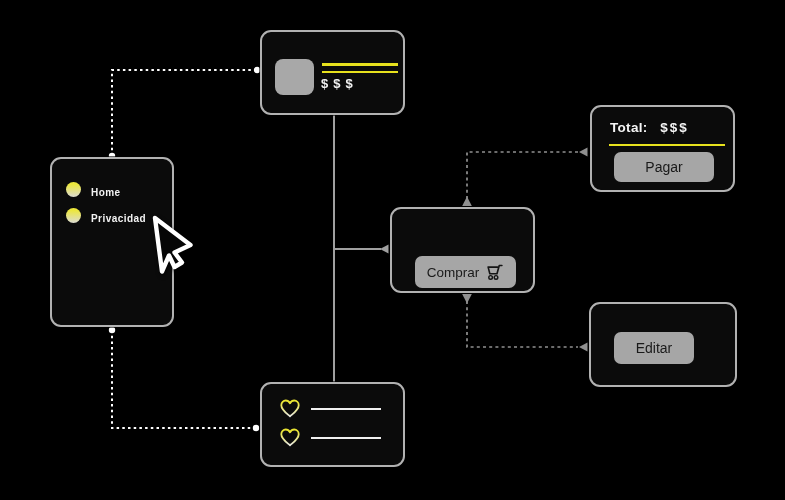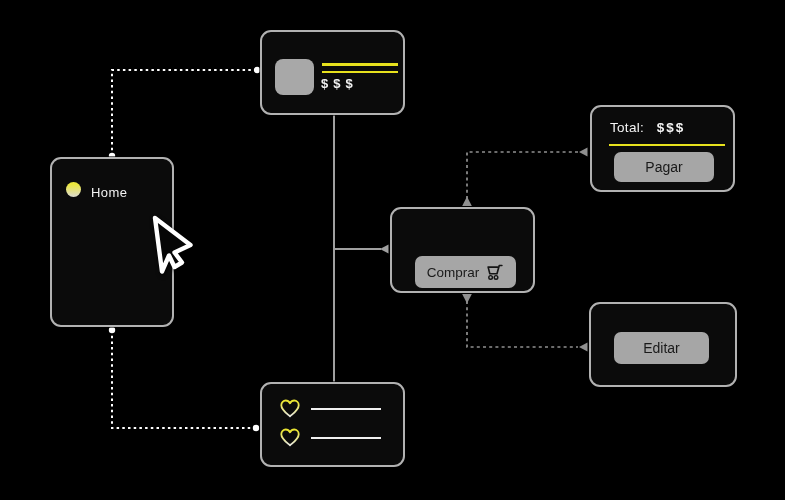--- a/index.html
+++ b/index.html
@@ -8,45 +8,45 @@
   .canvas{position:absolute;inset:0;width:785px;height:500px;background:#000;}
   svg.connector-layer{position:absolute;left:0;top:0;width:785px;height:500px;z-index:1;pointer-events:none;}
   .node{position:absolute;background:#0b0b0b;border:2px solid #b2b2b2;border-radius:11px;
         box-sizing:border-box;z-index:2;box-shadow:0 0 0 1px rgba(0,0,0,.6);}
   
   .menu{left:50px;top:157px;width:124px;height:170px;display:flex;flex-direction:column;
         padding:23px 0 0 14px;gap:11px;}
   .menu-item{display:flex;align-items:center;height:15px;}
   .menu-dot{width:15px;height:15px;border-radius:50%;
             background:linear-gradient(180deg,#ece73c 15%,#dddcca 95%);flex:0 0 auto;}
-  .menu-label{margin-left:10px;color:#f3f3f3;font-size:13px;letter-spacing:.45px;font-weight:400;margin-top:6px;}
+  .menu-label{margin-left:10px;color:#f3f3f3;font-size:10px;letter-spacing:.45px;font-weight:700;margin-top:6px;}
   
   .card{left:260px;top:30px;width:145px;height:85px;}
   .card-img{position:absolute;left:13px;top:27px;width:39px;height:36px;border-radius:8px;background:#a8a8a8;}
   .card-line{position:absolute;left:60px;width:76px;height:2.6px;background:#e7e11d;}
   .card-line.l1{top:31px;} .card-line.l2{top:38.5px;}
   .card-price{position:absolute;left:59px;top:44px;color:#f2f2f2;font-size:13px;
               font-weight:600;letter-spacing:5px;}
   
   .comprar{left:390px;top:207px;width:145px;height:86px;}
   .gray-btn{position:absolute;background:#a6a6a6;border:none;border-radius:7px;color:#1a1a1a;
             font-family:"Liberation Sans",sans-serif;display:flex;align-items:center;justify-content:center;
             cursor:pointer;box-sizing:border-box;text-align:center;}
   .comprar-btn{left:23px;top:25px;width:101px;height:32px;font-size:13.5px;gap:6px;margin-top:22px;}
   .cart-icon{width:19px;height:19px;display:block;}
   
   .total{left:590px;top:105px;width:145px;height:87px;}
   .total-line{position:absolute;left:18px;top:13px;color:#f5f5f5;font-size:13.5px;}
-  .total-line .tl{font-weight:normal;letter-spacing:.3px;}
+  .total-line .tl{font-weight:bold;letter-spacing:.3px;}
   .total-line .amt{margin-left:9px;letter-spacing:2px;font-weight:600;}
   .total-underline{position:absolute;left:17px;top:36.5px;width:116px;height:2.6px;background:#e7e11d;}
   .pagar-btn{left:22px;top:45px;width:100px;height:30px;font-size:14px;}
   
   .editar{left:589px;top:302px;width:148px;height:85px;}
-  .editar-btn{left:23px;top:28px;width:95px;height:32px;font-size:14px;}
+  .editar-btn{left:23px;top:28px;width:80px;height:32px;font-size:14px;}
   
   .fav{left:260px;top:382px;width:145px;height:85px;}
   .fav-row{position:absolute;left:17px;display:flex;align-items:center;}
   .fav-row.r1{top:14px;} .fav-row.r2{top:43px;}
   .heart-icon{width:22px;height:21px;display:block;}
   .fav-line{width:70px;height:2px;background:#f0f0f0;margin-left:10px;}
   
   .cursor{position:absolute;left:149px;top:213px;z-index:5;width:54px;height:62px;
           filter:drop-shadow(1px 2px 2px rgba(0,0,0,.8));}
 </style>
@@ -82,20 +82,24 @@
 
     <path d="M467,301 V347 H578" fill="none" stroke="#909090" stroke-width="1.7" stroke-dasharray="3 3.2"></path>
     <polygon points="467,303.5 462.2,294 471.8,294" fill="#909090"></polygon>
     <polygon points="579,347 587.5,342.6 587.5,351.4" fill="#909090"></polygon>
   </svg>
 
   <div class="node menu">
     <div class="menu-item">
       <span class="menu-dot"></span>
       <span class="menu-label">Home</span>
+    </div>
+    <div class="menu-item">
+      <span class="menu-dot"></span>
+      <span class="menu-label">Privacidad</span>
     </div>
   </div>
 
   <div class="node card">
     <div class="card-img"></div>
     <div class="card-line l1"></div>
     <div class="card-line l2"></div>
     <div class="card-price">$$$</div>
   </div>
 

